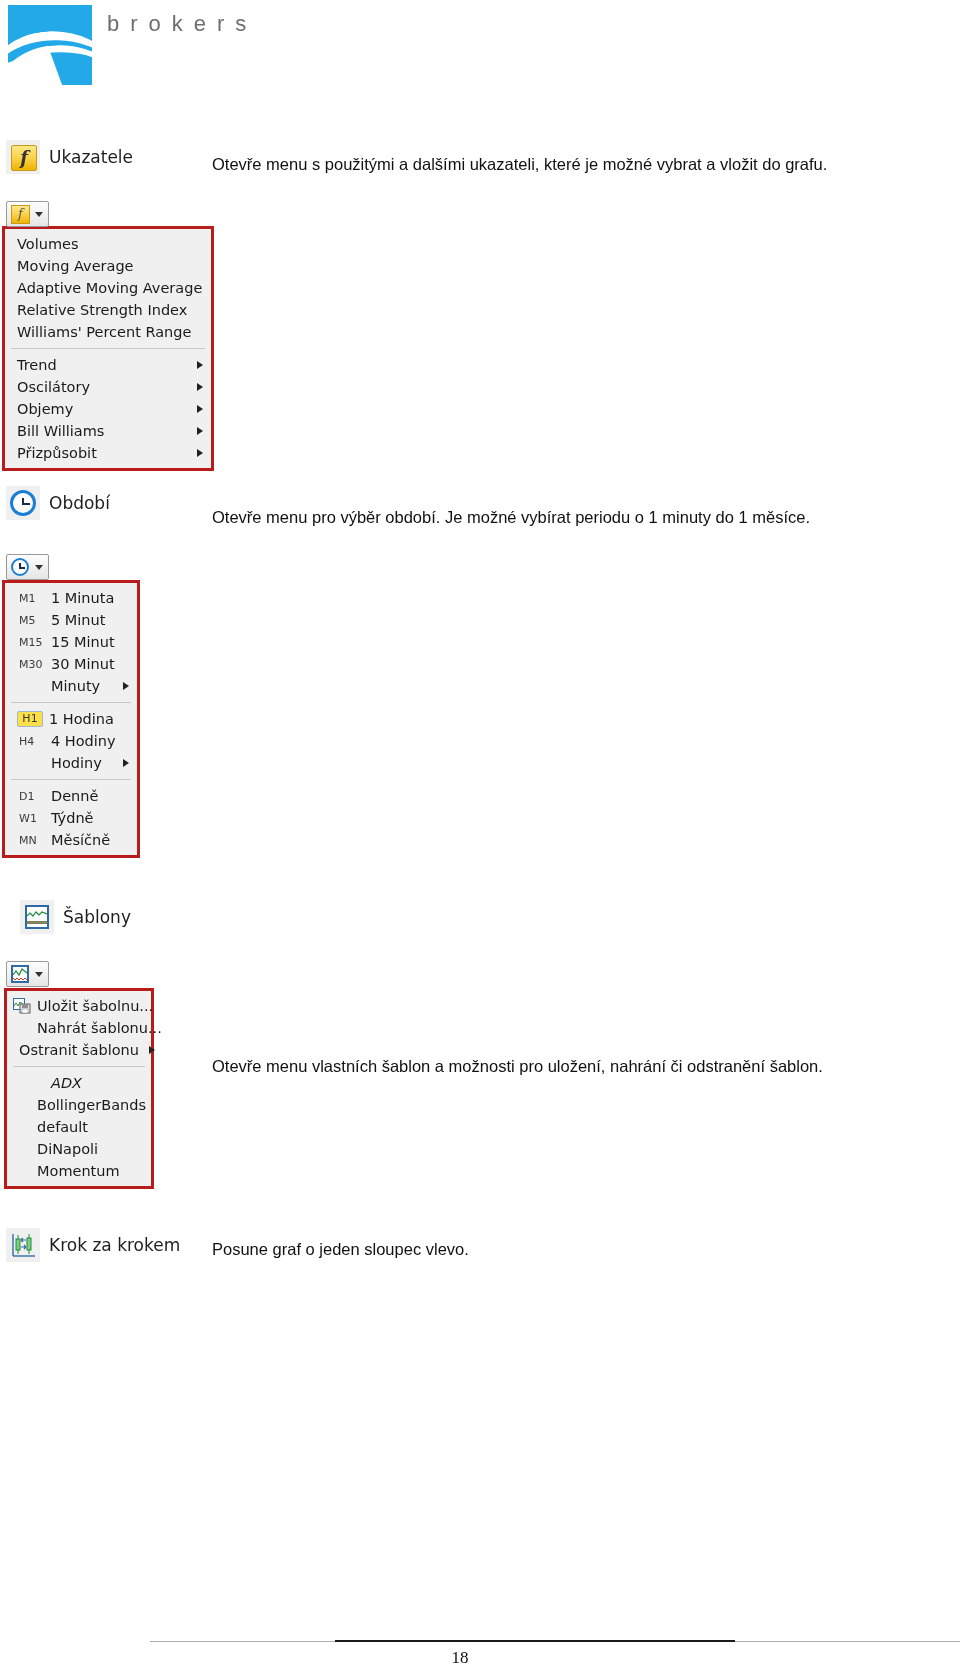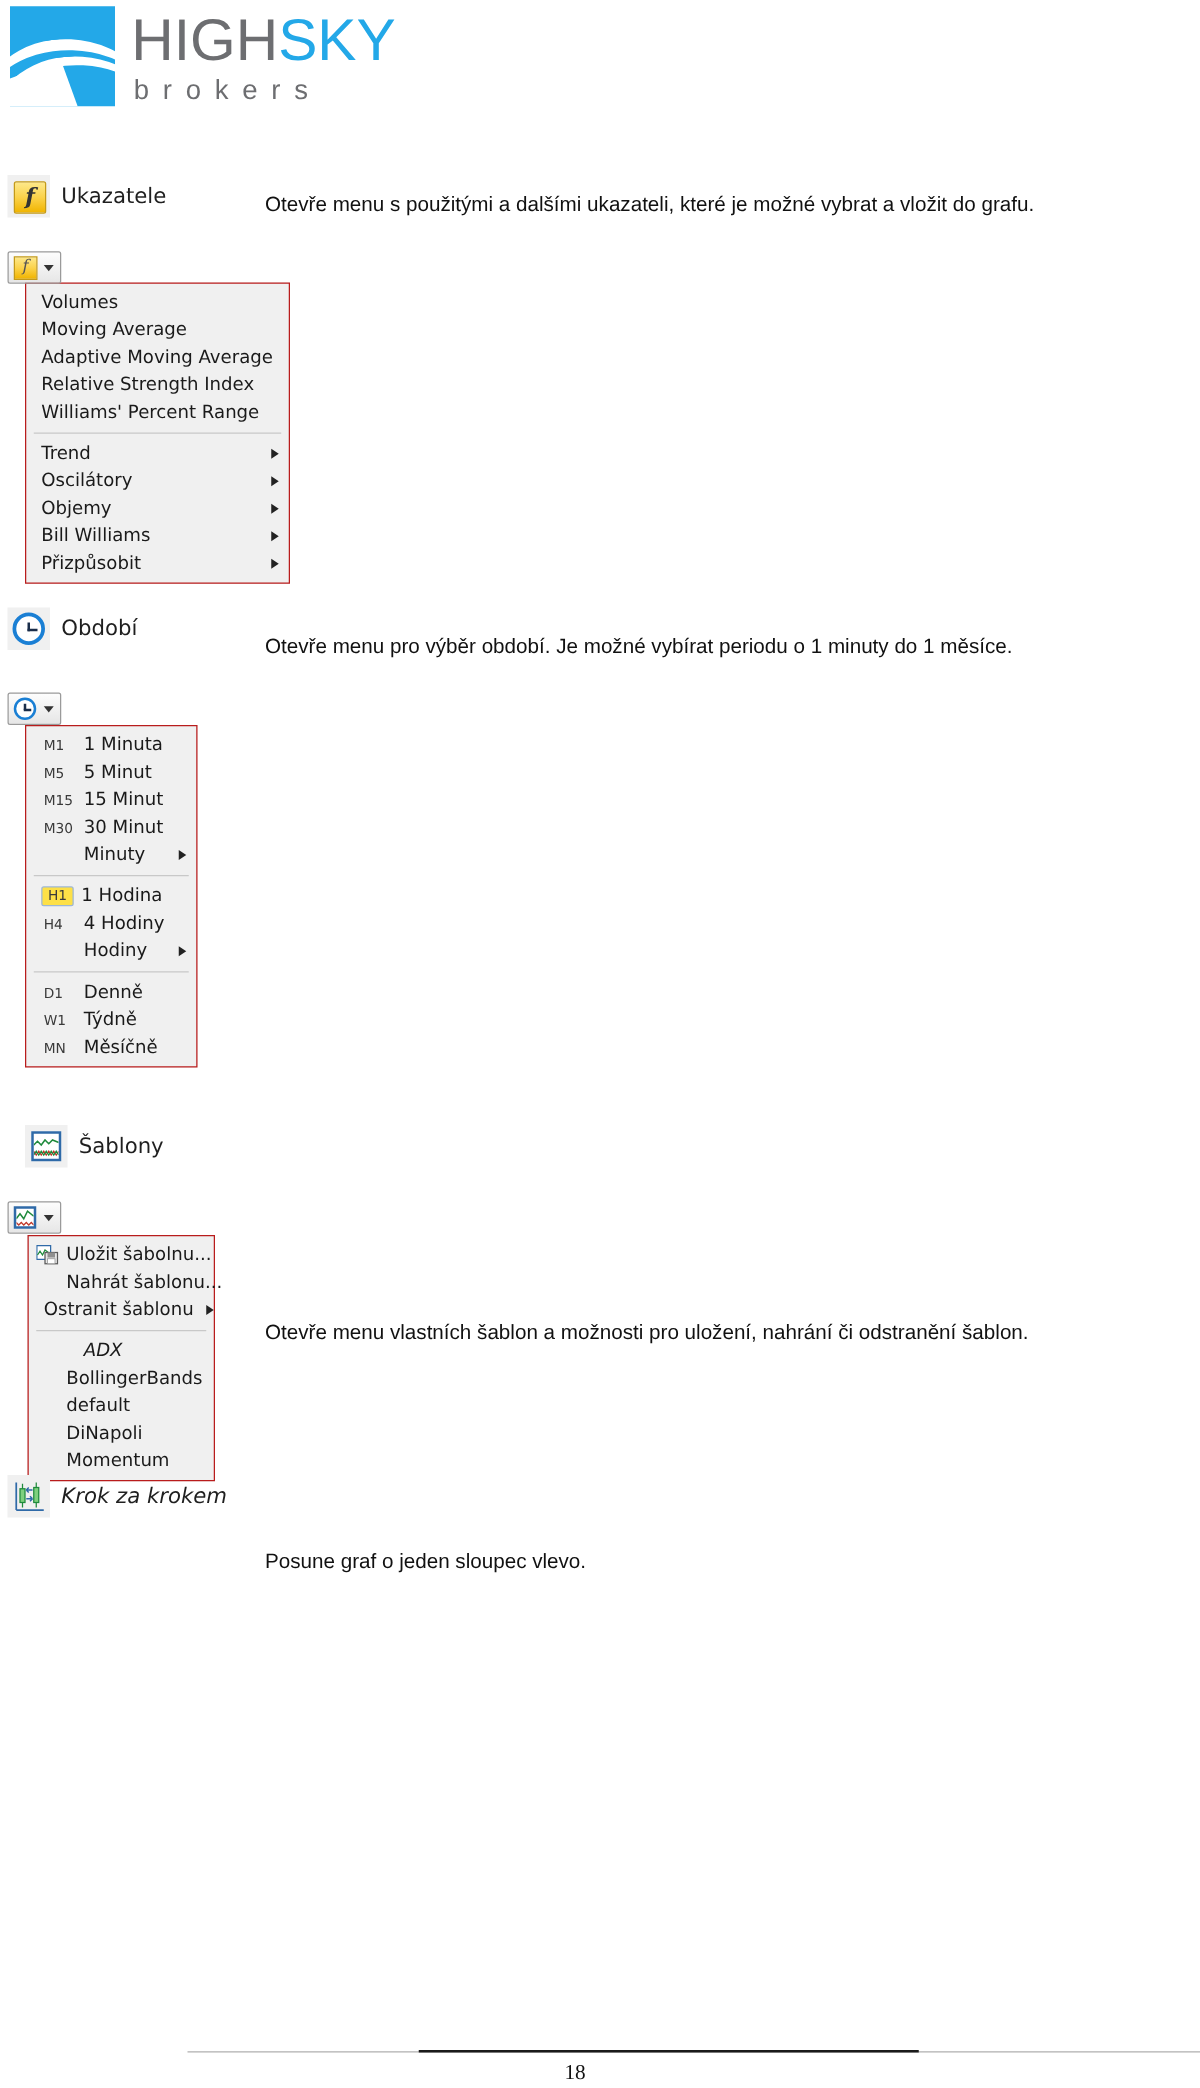--- a/index.html
+++ b/index.html
@@ -233,25 +233,24 @@
     background: #fff;
     border: 2px solid #2f6aa8;
     box-sizing: border-box;
     overflow: hidden;
   }
 
   
   .menu {
     position: absolute;
     background: #f0f0f0;
-    border: 1px solid #b91c1c;
+    border: 3px solid #b91c1c;
     box-sizing: border-box;
     padding: 4px 0;
     font-family: "DejaVu Sans", sans-serif;
-    margin-left: 18px;
   }
   .menu-item {
     display: flex;
     align-items: center;
     height: 22px;
     font-size: 14.5px;
     color: #1a1a1a;
     padding-left: 12px;
     padding-right: 8px;
     white-space: nowrap;
@@ -336,23 +335,20 @@
 </head>
 <body>
 
 <div id="logo-area">
   <div id="logo-mark">
     <div class="swoosh1"></div>
     <div class="swoosh2"></div>
     <div class="corner"></div>
   </div>
   <div id="logo-text">
-    <div id="logo-word">
-      <span class="hi">HIGH</span><span class="sk">SKY</span>
-    </div>
     <div id="logo-sub">brokers</div>
   </div>
 </div>
 
 <div class="tool-row" style="top:140px; left:6px;">
   <div class="tool-icon-label">
     <div class="icon-box">
       <div class="ico-f">f</div>
     </div>
     <div class="tool-caption">Ukazatele</div>
@@ -538,21 +534,21 @@
       <span class="mi-label">default</span>
     </div>
   <div class="menu-item" style="padding-left:30px;">
       <span class="mi-label">DiNapoli</span>
     </div>
   <div class="menu-item" style="padding-left:30px;">
       <span class="mi-label">Momentum</span>
     </div>
 </div>
 
-<div class="tool-row" style="top:1180px; left:6px;font-style:italic;">
+<div class="tool-row" style="top:1228px; left:6px;">
   <div class="tool-icon-label">
     <div class="icon-box">
       <div class="ico-step">
         <svg viewBox="0 0 26 26" style="width:100%;height:100%">
           <line x1="3" y1="2" x2="3" y2="24" stroke="#2f6aa8" stroke-width="1.4"></line>
           <line x1="3" y1="24" x2="25" y2="24" stroke="#2f6aa8" stroke-width="1.4"></line>
           <rect x="6" y="7" width="4" height="11" fill="#7ed07e" stroke="#1f8a3c" stroke-width="1"></rect>
           <line x1="8" y1="3" x2="8" y2="7" stroke="#1f8a3c" stroke-width="1"></line>
           <line x1="8" y1="18" x2="8" y2="22" stroke="#1f8a3c" stroke-width="1"></line>
           <rect x="17" y="6" width="4" height="12" fill="#7ed07e" stroke="#1f8a3c" stroke-width="1"></rect>

